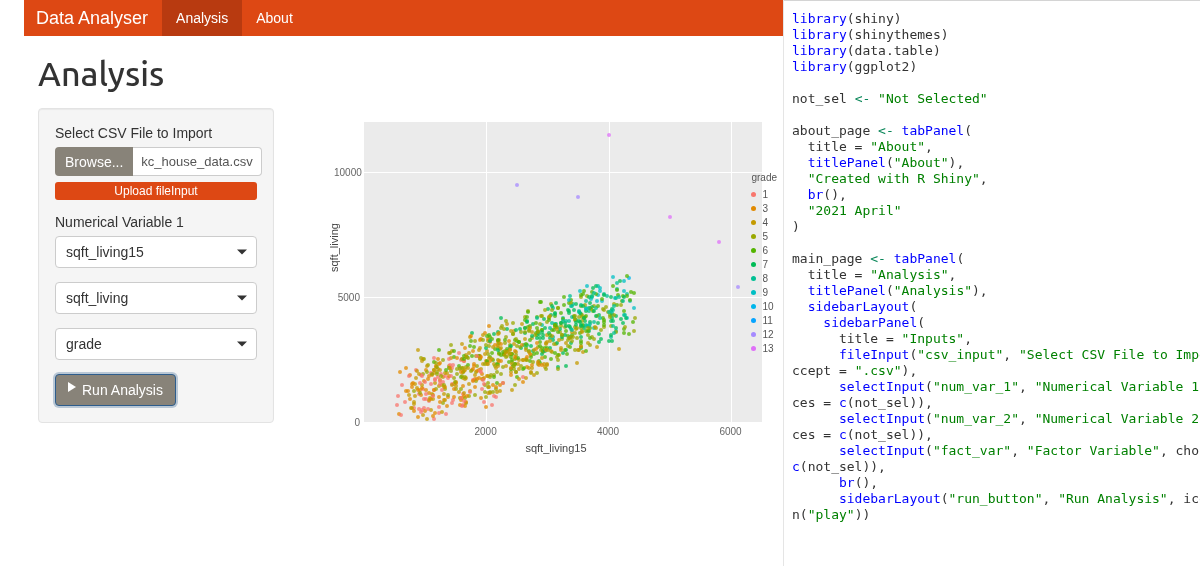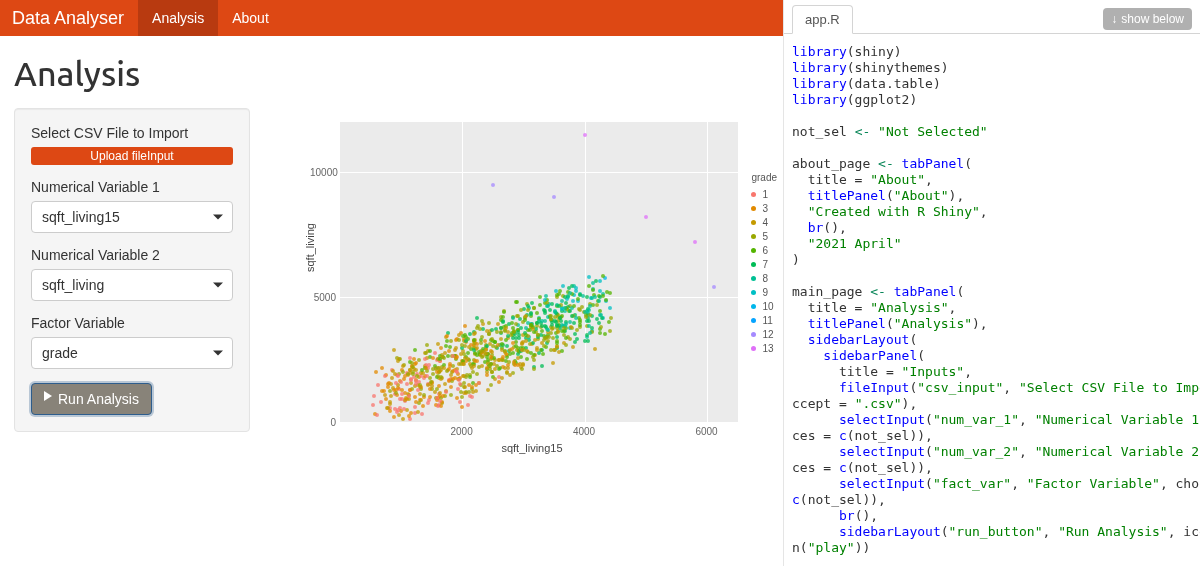--- a/index.html
+++ b/index.html
@@ -1,18 +1,18 @@
 <!DOCTYPE html>
 <html><head>
 <meta charset="utf-8">
 <style>
 * { box-sizing: border-box; margin: 0; padding: 0; }
 body { font-family: "Helvetica Neue", Helvetica, Arial, sans-serif; font-size: 14px; color: #333; background: #fff; width: 1200px; height: 566px; overflow: hidden; }
 .main-layout { display: flex; width: 1200px; height: 566px; }
-.left-panel { width: 783px; height: 463px; overflow: hidden; }
+.left-panel { width: 783px; height: 463px; overflow: hidden; margin-left: 24px; }
 .right-panel { width: 417px; height: 566px; border-left: 1px solid #e5e5e5; background: #fff; display: flex; flex-direction: column; }
 
 
 .navbar { background: #dd4814; color: #fff; height: 36px; display: flex; align-items: center; padding: 0 0 0 12px; }
 .navbar-brand { font-size: 18px; font-weight: 500; padding: 0 14px 0 0; color: #fff; }
 .nav-item { padding: 0 14px; height: 36px; display: flex; align-items: center; font-size: 14px; color: #fff; cursor: pointer; }
 .nav-item.active { background: #b83a10; }
 
 
 .content { padding: 18px 14px 0 14px; }
@@ -86,35 +86,37 @@
       <div class="nav-item active">Analysis</div>
       <div class="nav-item">About</div>
     </div>
 
     <div class="content">
       <h1 class="page-title">Analysis</h1>
 
       <div class="row">
         <div class="well">
           <label class="well-label">Select CSV File to Import</label>
+          <div class="file-row">
+            <button class="browse-btn">Browse...</button>
+            <div class="file-name">kc_house_data.csv</div>
+          </div>
           <div class="progress">Upload fileInput</div>
 
           <label class="well-label">Numerical Variable 1</label>
           <div class="select-wrap">
             <div class="select">sqft_living15</div>
             <div class="caret"></div>
           </div>
 
-          <label class="well-label">Numerical Variable 2</label>
           <div class="select-wrap">
             <div class="select">sqft_living</div>
             <div class="caret"></div>
           </div>
 
-          <label class="well-label">Factor Variable</label>
           <div class="select-wrap">
             <div class="select">grade</div>
             <div class="caret"></div>
           </div>
 
           <button class="run-btn">
             <span class="play-icon"></span>
             <span>Run Analysis</span>
           </button>
         </div>
@@ -1099,27 +1101,20 @@
                   </div>
                 </div>
             </div>
           </div>
         </div>
       </div>
     </div>
   </div>
 
   <div class="right-panel">
-    <div class="right-top">
-      <div class="app-tab">app.R</div>
-      <button class="show-btn">
-        <span class="down-arr">↓</span>
-        <span>show below</span>
-      </button>
-    </div>
     <div class="code-border"></div>
     <div class="code-area" id="code"><span class="c-blue">library</span>(shiny)
 <span class="c-blue">library</span>(shinythemes)
 <span class="c-blue">library</span>(data.table)
 <span class="c-blue">library</span>(ggplot2)
 
 not_sel <span class="c-teal">&lt;-</span> <span class="c-green">"Not Selected"</span>
 
 about_page <span class="c-teal">&lt;-</span> <span class="c-blue">tabPanel</span>(
   title = <span class="c-green">"About"</span>,

